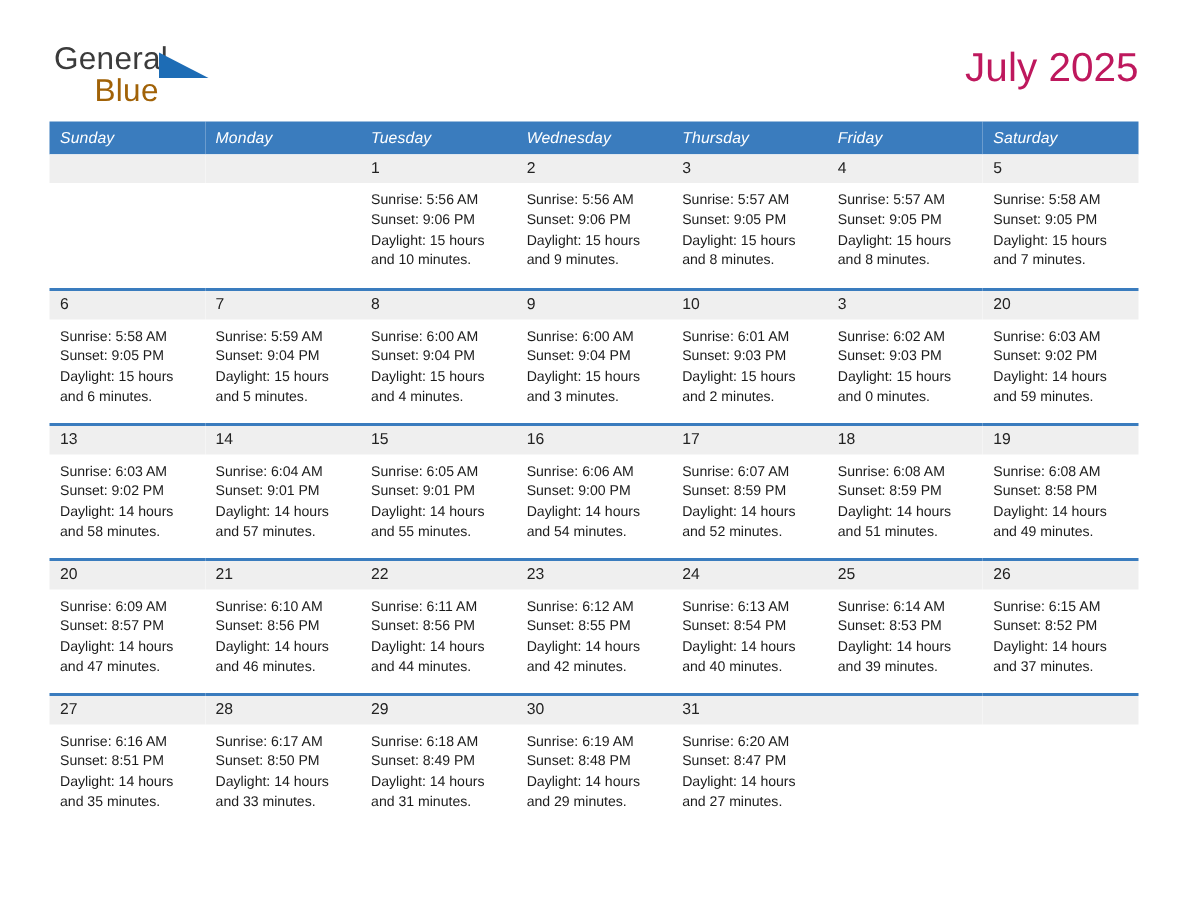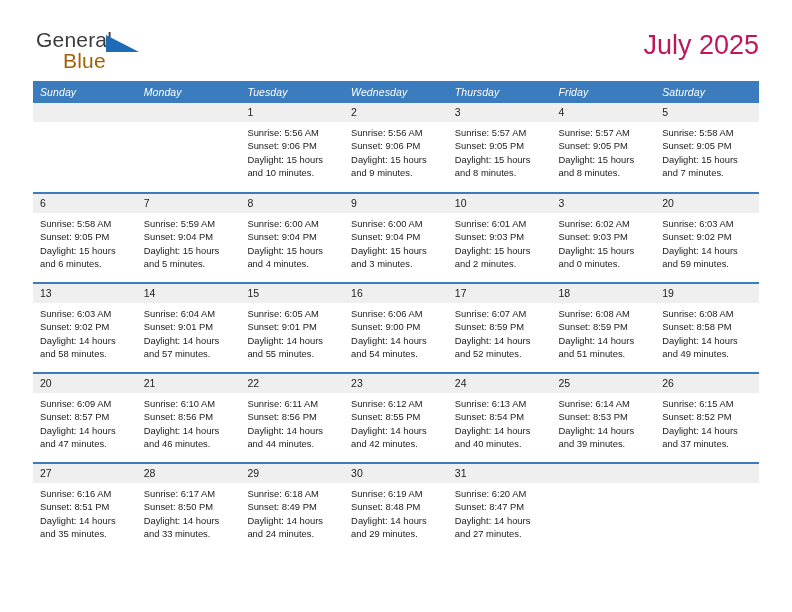--- a/index.html
+++ b/index.html
@@ -440,21 +440,21 @@
               <div>Daylight: 14 hours</div>
               <div>and 33 minutes.</div>
             </div>
           </td>
           <td>
             <div class="daynum">29</div>
             <div class="details">
               <div>Sunrise: 6:18 AM</div>
               <div>Sunset: 8:49 PM</div>
               <div>Daylight: 14 hours</div>
-              <div>and 24 minutes.</div>
+              <div>and 31 minutes.</div>
             </div>
           </td>
           <td>
             <div class="daynum">30</div>
             <div class="details">
               <div>Sunrise: 6:19 AM</div>
               <div>Sunset: 8:48 PM</div>
               <div>Daylight: 14 hours</div>
               <div>and 29 minutes.</div>
             </div>

